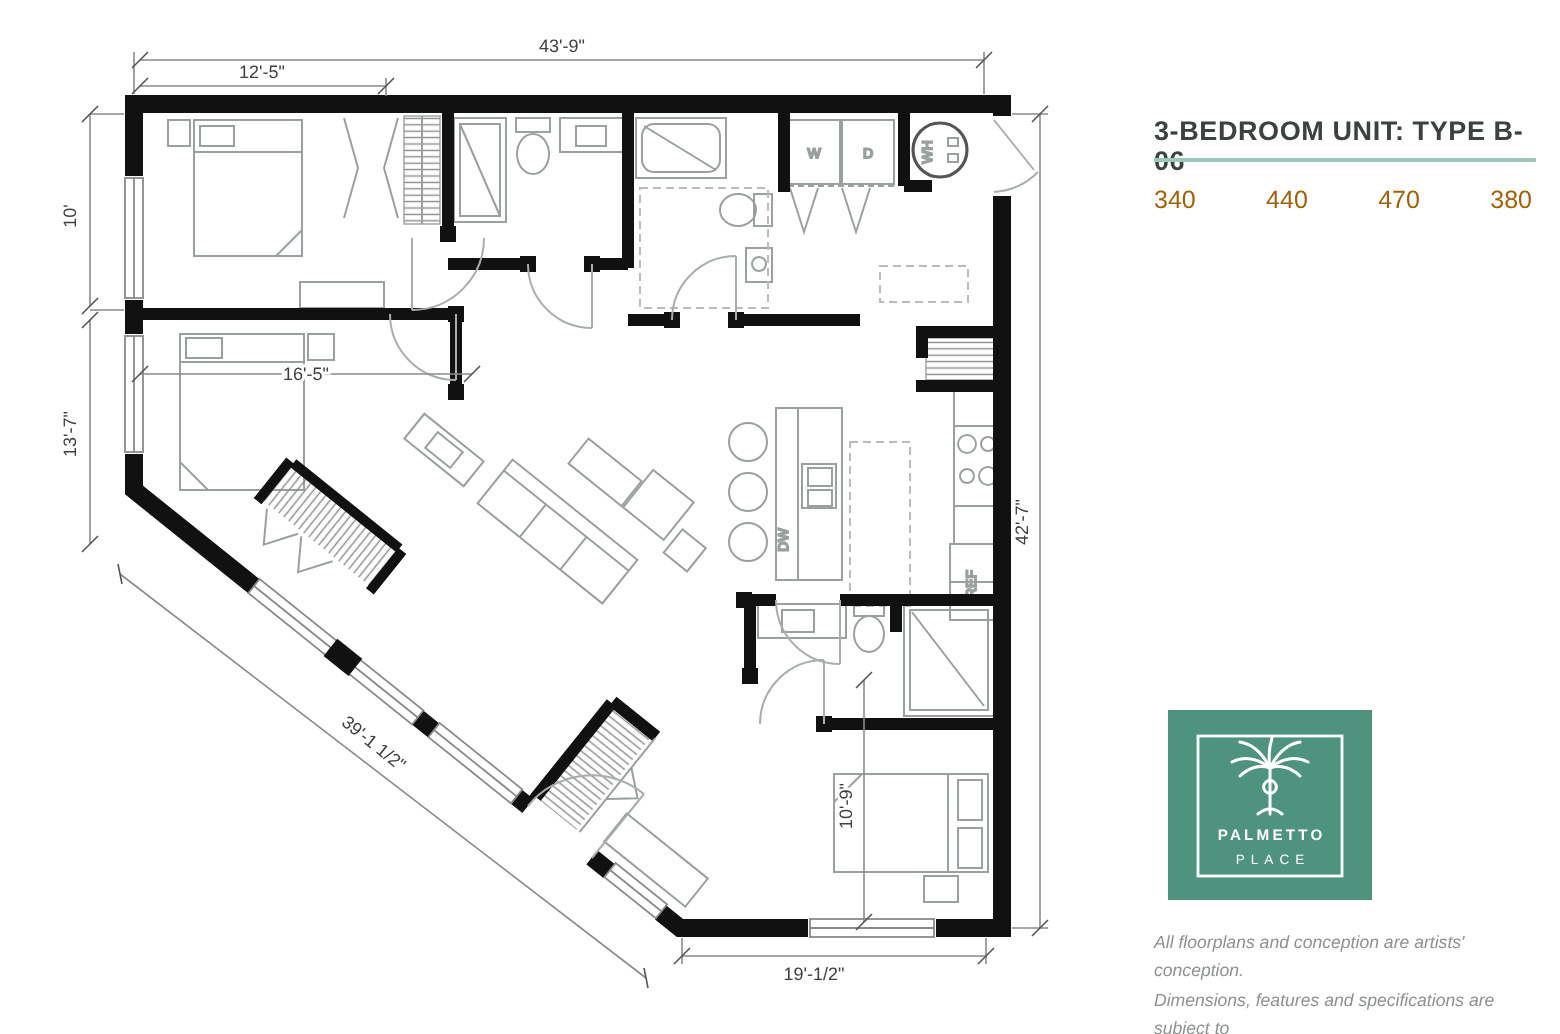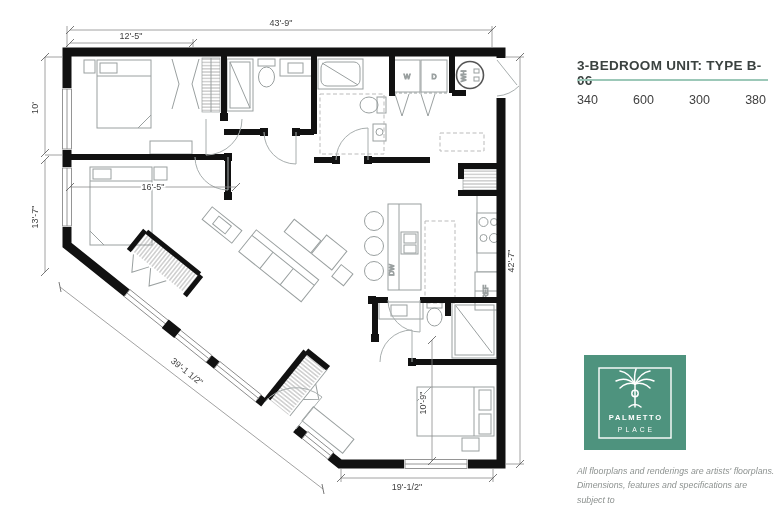--- a/index.html
+++ b/index.html
@@ -3,21 +3,21 @@
 <meta charset="utf-8">
 <style>
   html,body{margin:0;padding:0;background:#fff;}
   .page{position:relative;width:780px;height:517px;background:#fff;overflow:hidden;
         font-family:"Liberation Sans",sans-serif;}
   .plan{position:absolute;left:0;top:0;}
   .panel-title{position:absolute;left:577px;top:58px;width:195px;margin:0;
                font-size:13.5px;font-weight:bold;letter-spacing:.3px;color:#3b4240;}
   .rule{position:absolute;left:577px;top:79px;width:191px;height:2px;background:#9cc8b8;}
   .units{position:absolute;left:577px;top:93px;width:189px;display:flex;
-         justify-content:space-between;font-size:12.5px;color:#404040;}
+         justify-content:space-between;font-size:12.5px;color:#a16207;}
   .logo{position:absolute;left:584px;top:355px;width:102px;height:95px;}
   .disclaimer{position:absolute;left:577px;top:464px;width:200px;margin:0;
               font-size:8.8px;font-style:italic;color:#8d9290;line-height:1.62;}
   .disclaimer span{display:block;}
   .dim{font-size:9px;fill:#3f3f3f;paint-order:stroke;stroke:#fff;stroke-width:3px;}
   .app{font-size:7px;fill:#444;}
   text{font-family:"Liberation Sans",sans-serif;}
 </style>
 </head>
 <body>
@@ -304,22 +304,22 @@
     <text class="dim" x="407" y="490" text-anchor="middle">19'-1/2"</text>
     <text class="dim" x="426" y="403" text-anchor="middle" transform="rotate(-90 426 403)">10'-9"</text>
     <text class="dim" x="514" y="261" text-anchor="middle" transform="rotate(-90 514 261)">42'-7"</text>
   </g>
 </svg>
 
 <h1 class="panel-title">3-BEDROOM UNIT: TYPE B-06</h1>
 <div class="rule"></div>
 <div class="units">
   <span>340</span>
-  <span>600</span>
-  <span>300</span>
+  <span>440</span>
+  <span>470</span>
   <span>380</span>
 </div>
 
 <svg class="logo" width="102" height="95" viewBox="0 0 102 95">
   <rect x="0" y="0" width="102" height="95" fill="#4E937E"></rect>
   <rect x="15" y="13" width="72" height="70" fill="none" stroke="#fff" stroke-width="1.4"></rect>
   <g stroke="#fff" fill="none" stroke-width="1.5" stroke-linecap="round">
     <path d="M51,52 V29"></path>
     <circle cx="51" cy="38.5" r="3.2"></circle>
     <path d="M51,29 C50,22 51,17 52,14"></path>
@@ -329,18 +329,18 @@
     <path d="M51,29 C57,24 64,23 70,26"></path>
     <path d="M51,29 C46,27 40,29 36,33"></path>
     <path d="M51,29 C56,27 62,29 66,33"></path>
     <path d="M45,52 Q51,47 57,52"></path>
   </g>
   <text x="51.8" y="65" text-anchor="middle" font-size="7.6" font-weight="bold" letter-spacing="1.6" fill="#ffffff">PALMETTO</text>
   <text x="52.5" y="77" text-anchor="middle" font-size="6.8" letter-spacing="3" fill="#ffffff">PLACE</text>
 </svg>
 
 <p class="disclaimer">
-  <span>All floorplans and renderings are artists' floorplans.</span>
+  <span>All floorplans and conception are artists' conception.</span>
   <span>Dimensions, features and specifications are subject to</span>
 
 </p>
 
 </div>
 
 </body></html>

